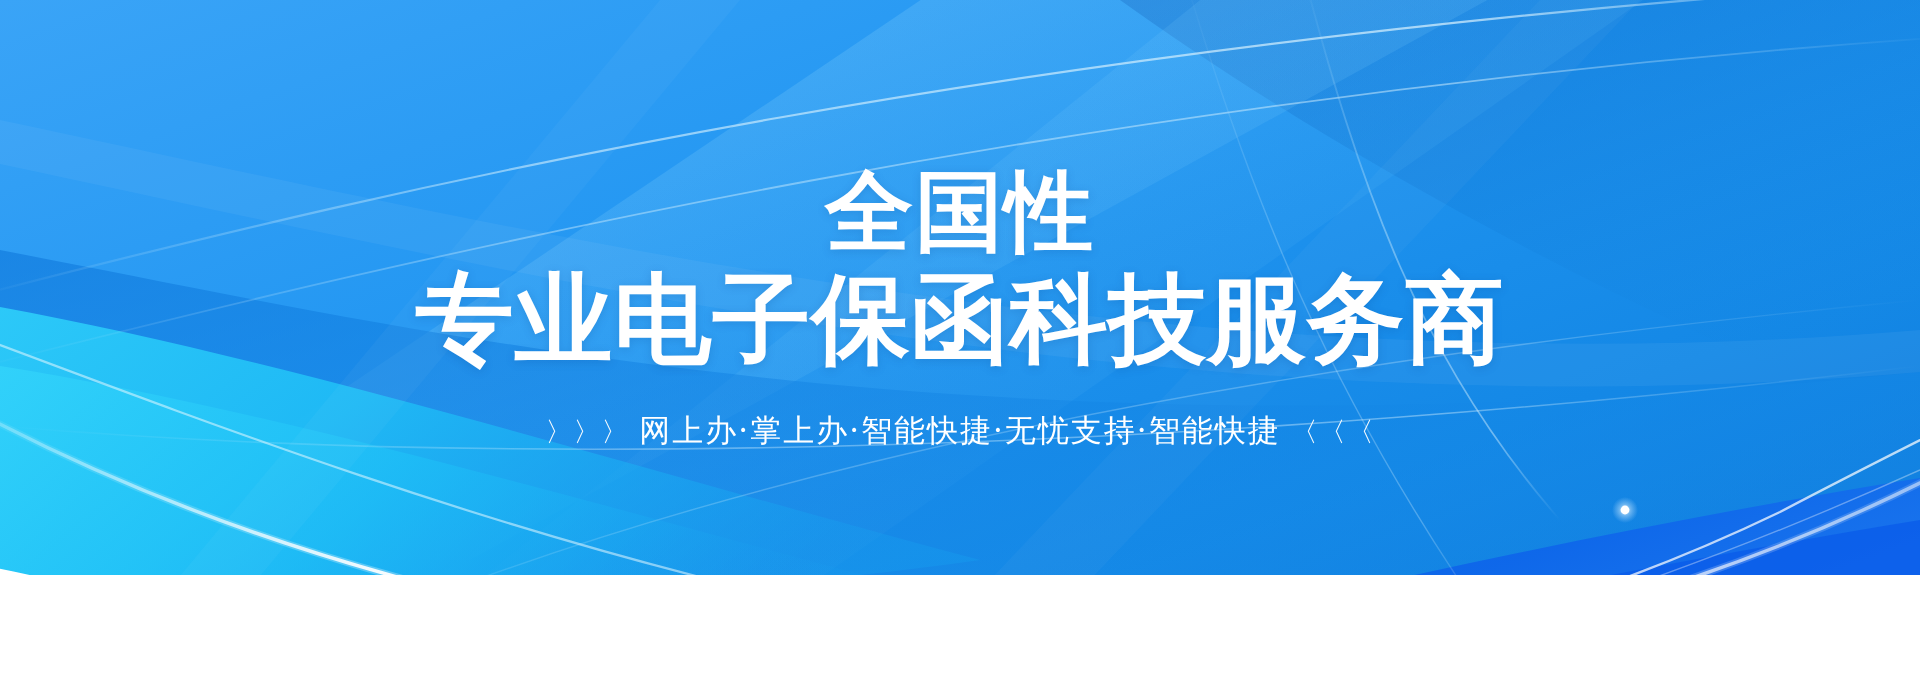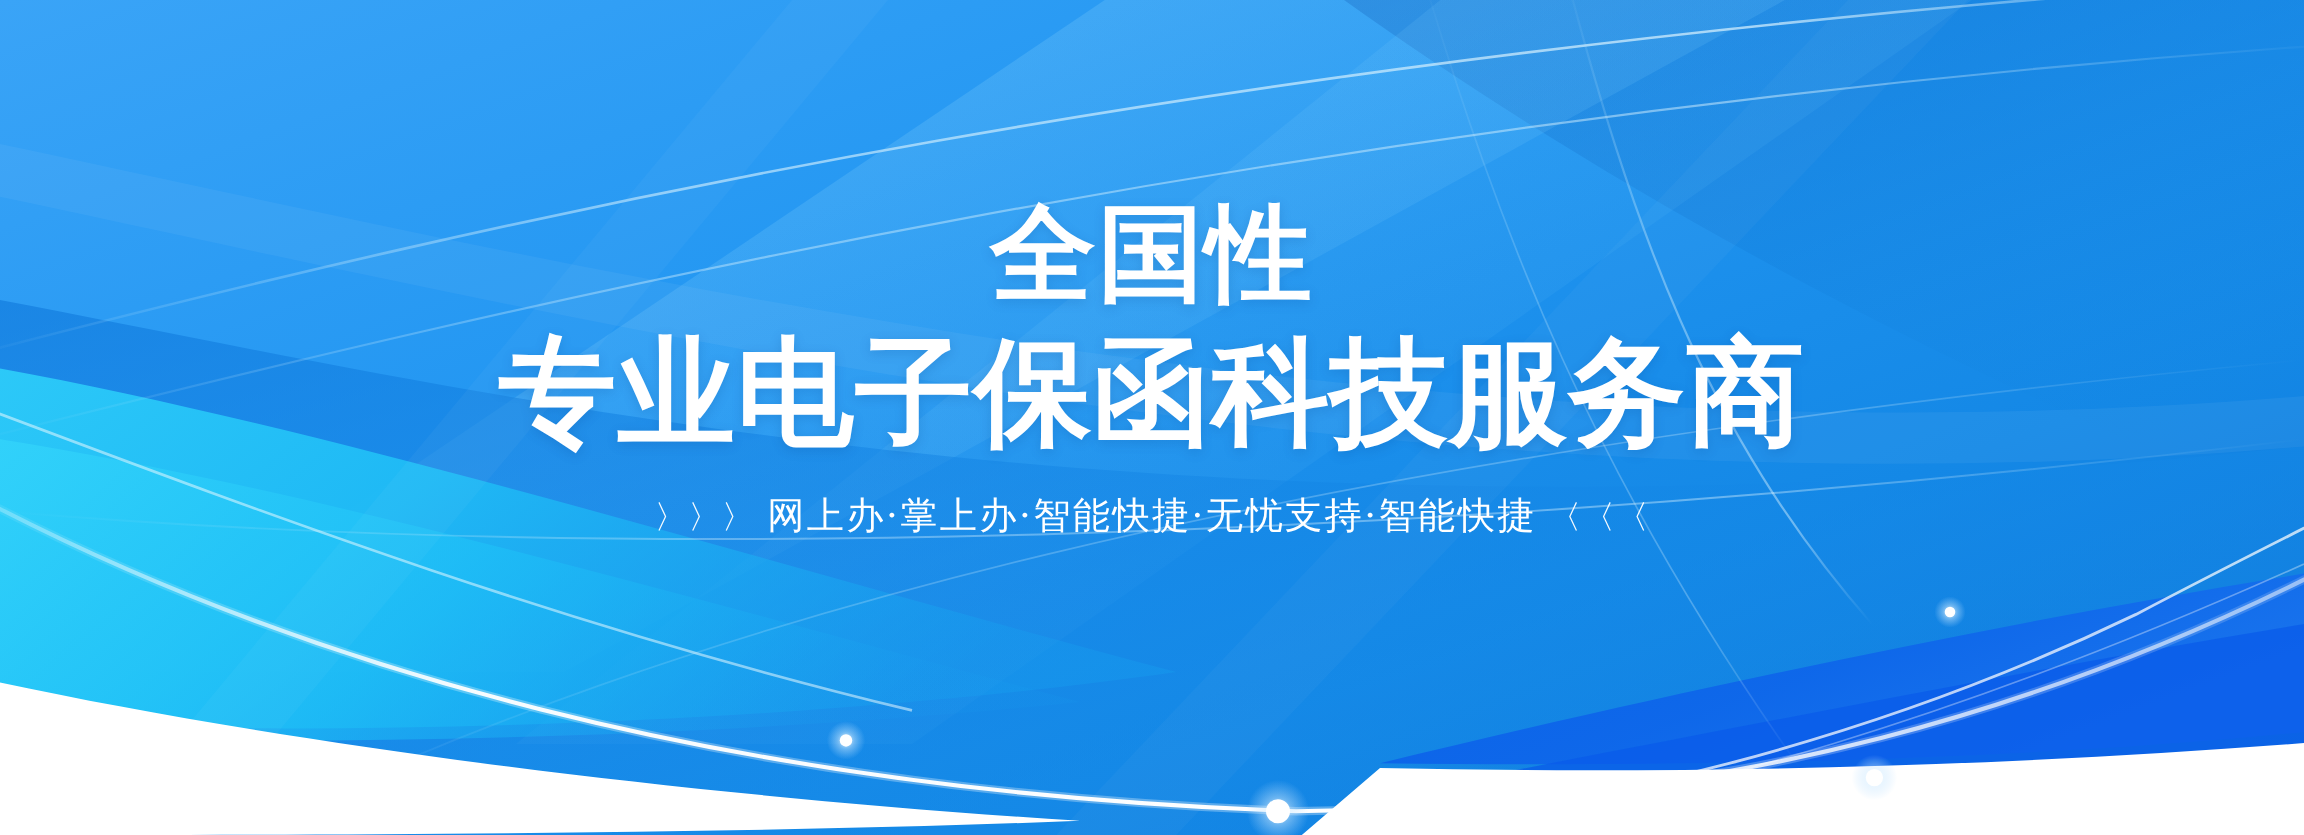--- a/index.html
+++ b/index.html
@@ -10,21 +10,21 @@
   body {
     width: 1920px;
     height: 696px;
     overflow: hidden;
     font-family: "Liberation Sans", "DejaVu Sans", sans-serif;
   }
 
   #banner {
     position: relative;
     width: 1920px;
-    height: 696px;
+    height: 575px;
     overflow: hidden;
     background: #ffffff;
   }
 
   #bg-svg {
     position: absolute;
     inset: 0;
     width: 1920px;
     height: 696px;
     display: block;
@@ -49,21 +49,21 @@
     font-size: 88px;
     line-height: 1.0;
     color: #ffffff;
     letter-spacing: 2px;
     white-space: nowrap;
     text-shadow: 0 2px 10px rgba(0, 60, 140, 0.18);
   }
 
   .headline-2 {
     margin-top: 22px;
-    font-family: Liberation Sans, sans-serif;
+    font-family: Liberation Mono, monospace;
     font-weight: 700;
     font-size: 98px;
     line-height: 1.0;
     color: #ffffff;
     letter-spacing: 1px;
     white-space: nowrap;
     text-shadow: 0 2px 10px rgba(0, 60, 140, 0.18);
   }
 
   .subtitle {

